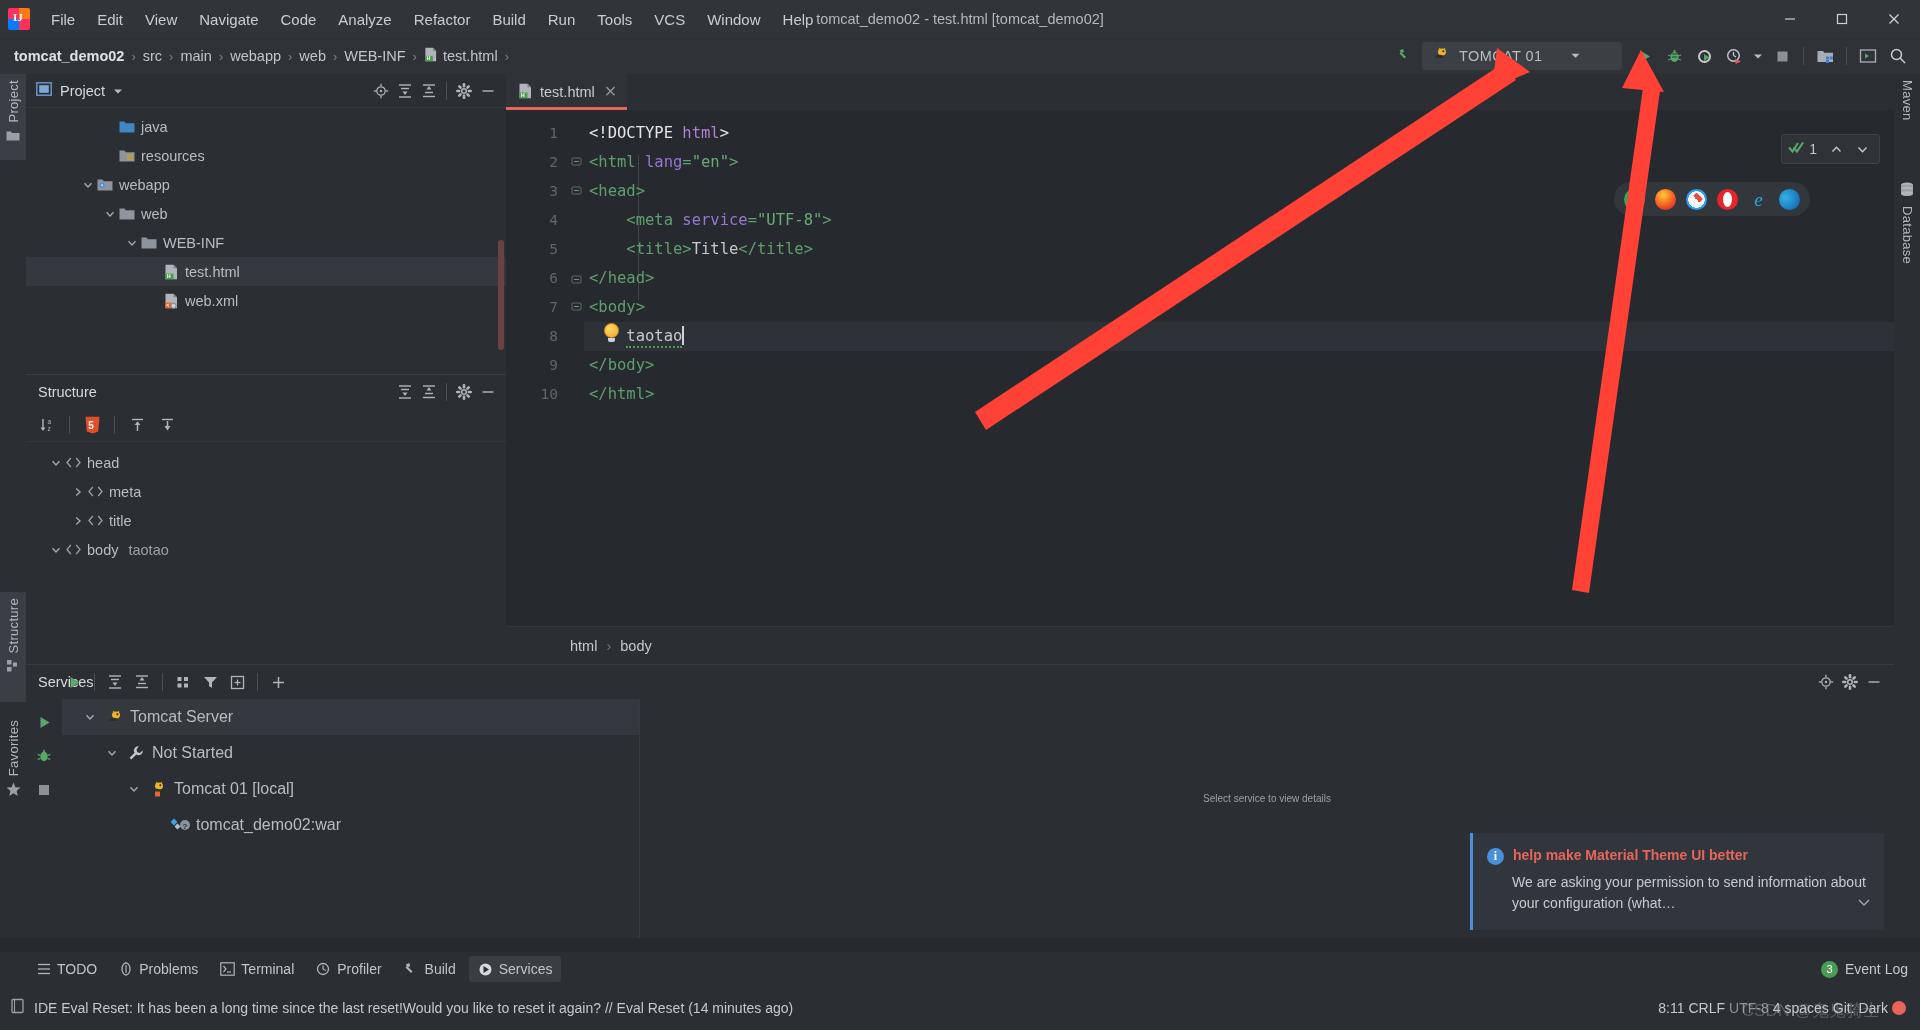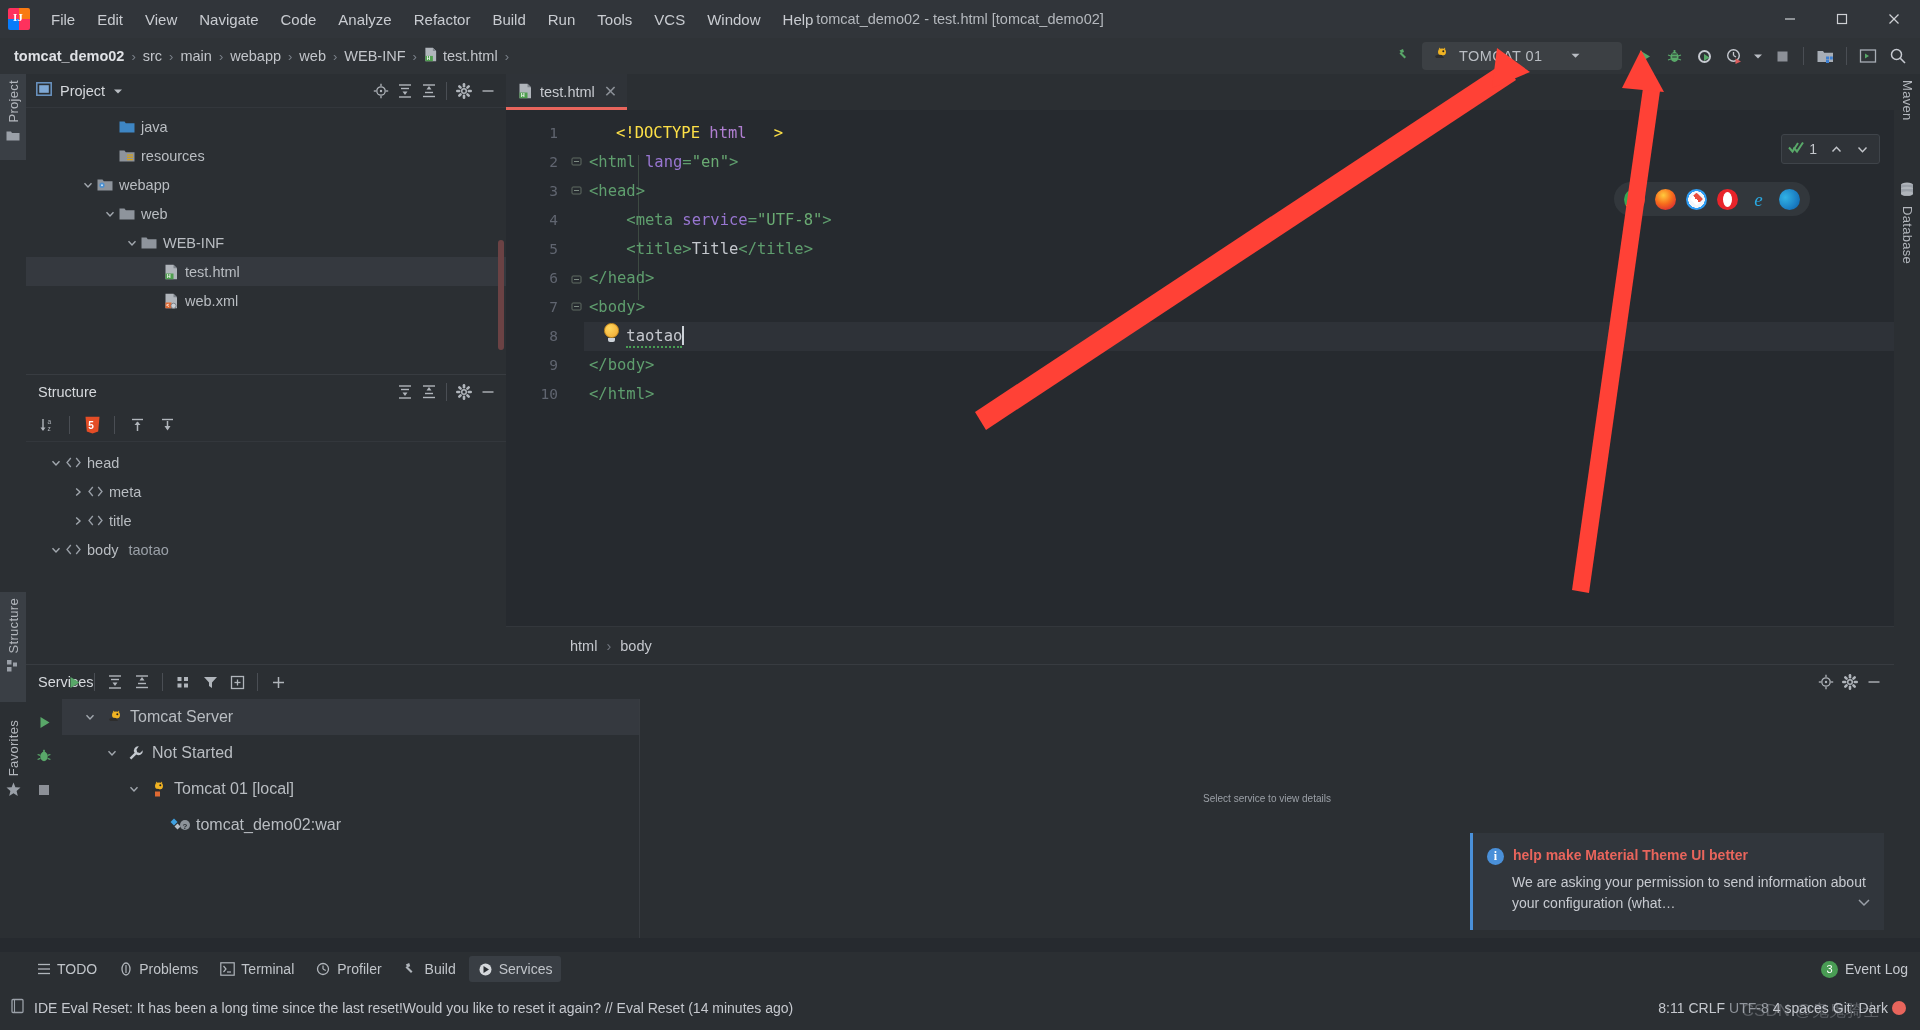--- a/index.html
+++ b/index.html
@@ -126,21 +126,21 @@
   }
   .fold-col { position:absolute; left:62px; top:0; bottom:0; width:16px; padding-top:9px; }
   .fold-col .fc { height:29px; display:flex; align-items:center; justify-content:center; }
   .code-lines {
     position:absolute; left:78px; top:0; right:0; bottom:0; padding-top:9px;
     font-family:"DejaVu Sans Mono", monospace; font-size:15.5px;
   }
   .cline { height:29px; line-height:29px; white-space:pre; padding-left:5px; }
   .cline.current { background:#2e3238; }
   .k-tag { color:#5f9e6e; }
-  .k-doctype { color:#fde047;margin-left:27px; }
+  .k-doctype { color:#e5e5e5; }
   .k-html { color:#b07fd1; }
   .k-attr { color:#9876d1; }
   .k-str { color:#6aab73; }
   .k-txt { color:#c5c8ce; }
   .typo { border-bottom:2px dotted #499c54; padding-bottom:1px; }
   .caret { display:inline-block; width:2px; height:19px; background:#cdd2d8; vertical-align:-4px; }
 
   .bulb {
     position:absolute; width:15px; height:15px; border-radius:50%;
     background:radial-gradient(circle at 35% 32%, #ffd75e, #f0a732);

